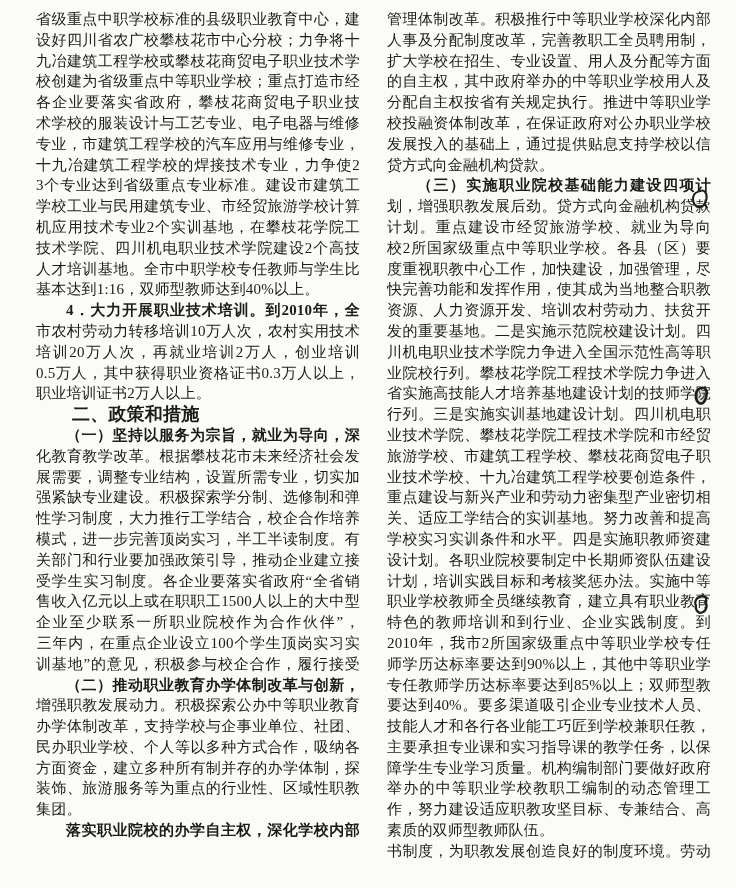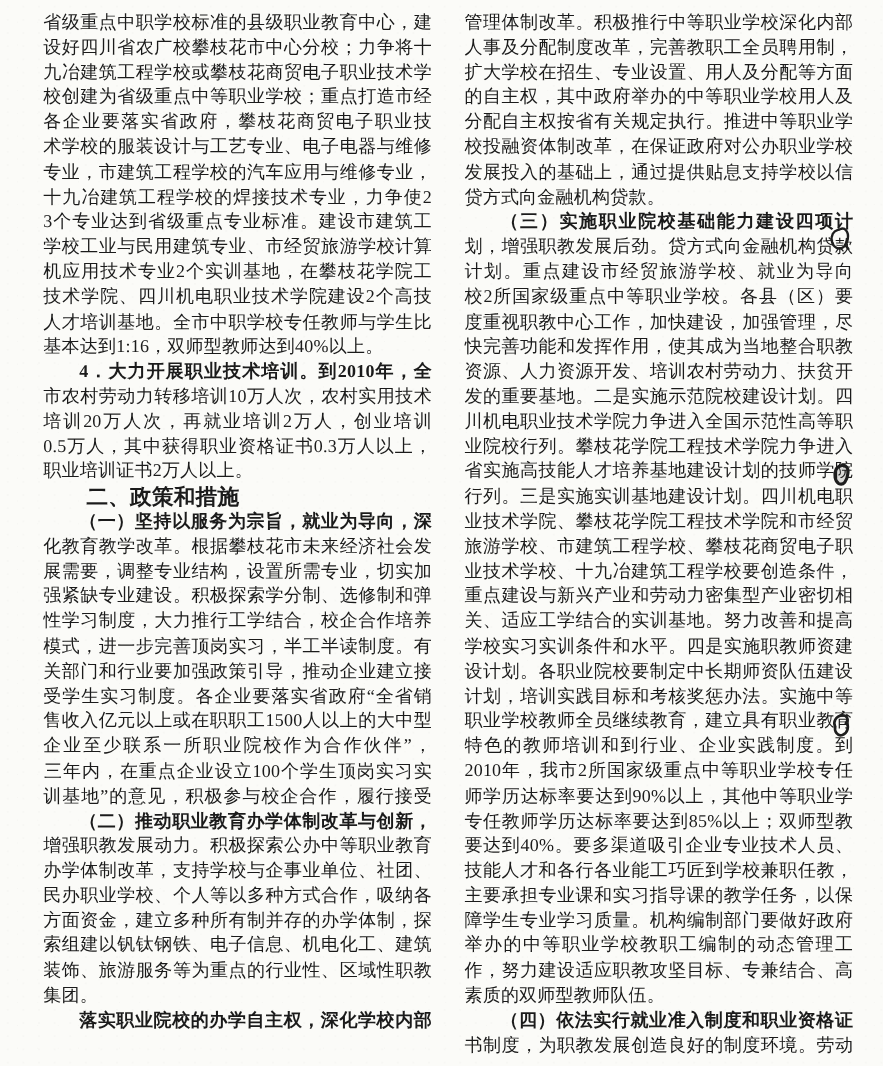--- a/index.html
+++ b/index.html
@@ -89,21 +89,20 @@
         <div class="line">受学生实习制度。各企业要落实省政府“全省销</div>
         <div class="line">售收入亿元以上或在职职工1500人以上的大中型</div>
         <div class="line">企业至少联系一所职业院校作为合作伙伴”，</div>
         <div class="line outdent">“三年内，在重点企业设立100个学生顶岗实习实</div>
         <div class="line">训基地”的意见，积极参与校企合作，履行接受</div>
         <div class="line indent">（二）推动职业教育办学体制改革与创新，</div>
         <div class="line">增强职教发展动力。积极探索公办中等职业教育</div>
         <div class="line">办学体制改革，支持学校与企事业单位、社团、</div>
         <div class="line">民办职业学校、个人等以多种方式合作，吸纳各</div>
         <div class="line">方面资金，建立多种所有制并存的办学体制，探</div>
-        <div class="line">索组建以钒钛钢铁、电子信息、机电化工、建筑</div>
         <div class="line">装饰、旅游服务等为重点的行业性、区域性职教</div>
         <div class="line end">集团。</div>
         <div class="line indent">落实职业院校的办学自主权，深化学校内部</div>
       </div>
     <div class="col">
         <div class="line">管理体制改革。积极推行中等职业学校深化内部</div>
         <div class="line">人事及分配制度改革，完善教职工全员聘用制，</div>
         <div class="line">扩大学校在招生、专业设置、用人及分配等方面</div>
         <div class="line">的自主权，其中政府举办的中等职业学校用人及</div>
         <div class="line">分配自主权按省有关规定执行。推进中等职业学</div>
@@ -135,21 +134,20 @@
         <div class="line">2010年，我市2所国家级重点中等职业学校专任教</div>
         <div class="line">师学历达标率要达到90%以上，其他中等职业学校</div>
         <div class="line">专任教师学历达标率要达到85%以上；双师型教师</div>
         <div class="line">要达到40%。要多渠道吸引企业专业技术人员、高</div>
         <div class="line">技能人才和各行各业能工巧匠到学校兼职任教，</div>
         <div class="line">主要承担专业课和实习指导课的教学任务，以保</div>
         <div class="line">障学生专业学习质量。机构编制部门要做好政府</div>
         <div class="line">举办的中等职业学校教职工编制的动态管理工</div>
         <div class="line">作，努力建设适应职教攻坚目标、专兼结合、高</div>
         <div class="line end">素质的双师型教师队伍。</div>
-        <div class="line indent">（四）依法实行就业准入制度和职业资格证</div>
         <div class="line">书制度，为职教发展创造良好的制度环境。劳动</div>
       </div>
   </div>
 
   <div class="mark" style="left: 690px; top: 188px;">
     <svg width="19" height="22" viewBox="0 0 19 22">
       <path d="M10 3 C14 1 17.5 5 16.5 11 C15.5 17 11.5 20.5 7 18.5 C3 16.5 2 10.5 4 6.8 C5.8 3.5 8 4 10 3 Z M15 17 L17 19.5" fill="none" stroke="#1e1e1e" stroke-width="2" stroke-linecap="round"></path>
     </svg>
   </div>
   <div class="mark" style="left: 692px; top: 385px;">

